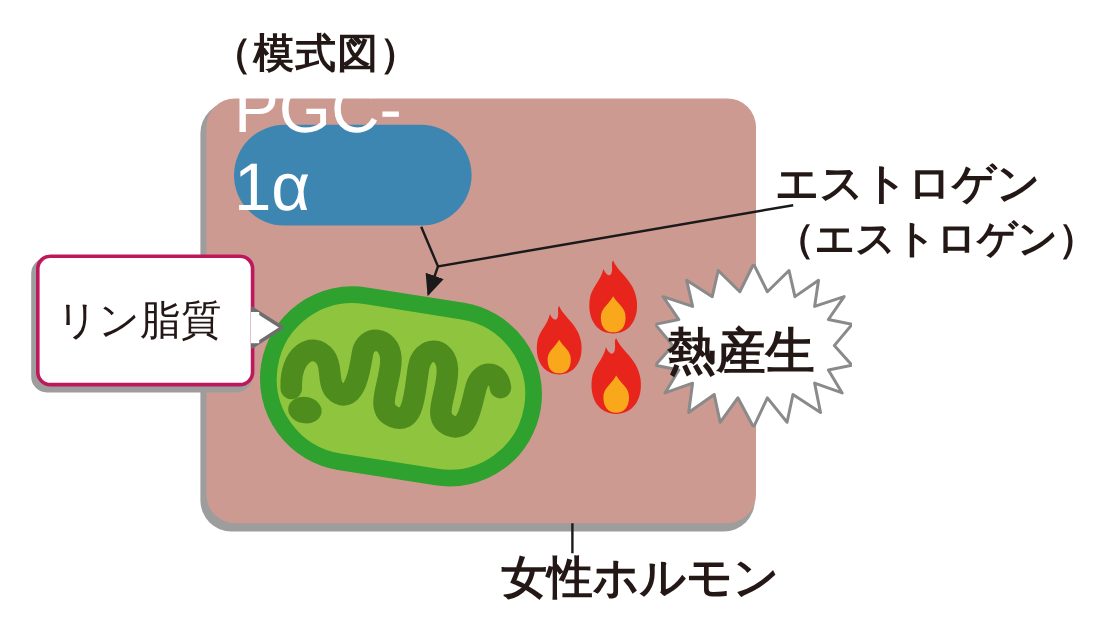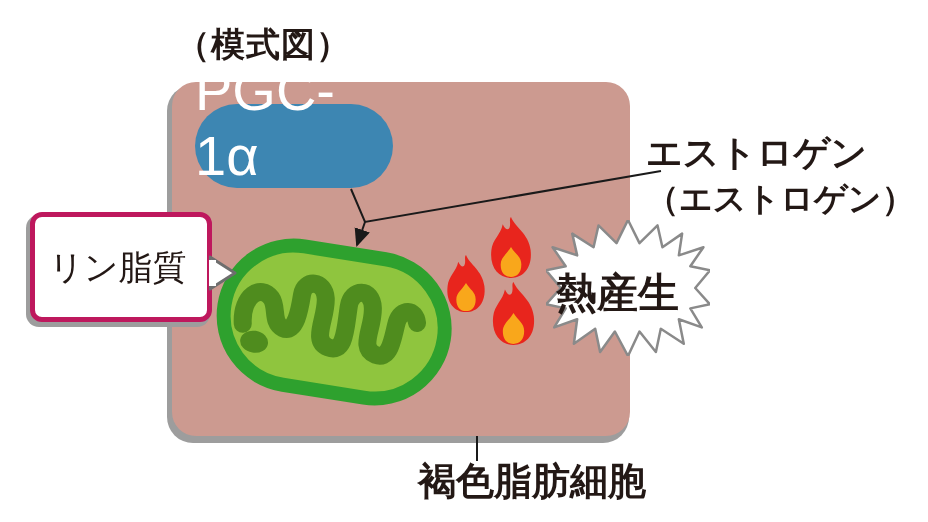--- a/index.html
+++ b/index.html
@@ -14,21 +14,21 @@
            letter-spacing:1px;white-space:nowrap;}
 
   .pill{position:absolute;left:195px;top:104px;width:198px;height:84px;
         background:#3d86b2;border-radius:44px;display:flex;align-items:flex-end;
         justify-content:center;color:#ffffff;font-size:56px;font-weight:500;}
 
   .mito{position:absolute;left:212px;top:238px;width:244px;height:170px;
         transform:rotate(9deg);}
 
   .bubble{position:absolute;left:30px;top:212px;width:182px;height:110px;
-          background:#ffffff;border:5px solid #be185d;border-radius:12px;
+          background:#ffffff;border:3px solid #be185d;border-radius:12px;
           box-shadow:-3px 4px 0 1px #9d9d9d;
           display:flex;flex-direction:column;justify-content:center;
           padding-left:14px;font-size:34px;font-weight:500;line-height:44px;
           box-sizing:border-box;}
   .tail{position:absolute;left:209px;top:254px;}
 
   .flame{position:absolute;}
   .flame1{left:488px;top:216px;width:46px;height:64px;}
   .flame2{left:444px;top:254px;width:44px;height:60px;}
   .flame3{left:490px;top:280px;width:47px;height:68px;}
@@ -103,21 +103,21 @@
               17,91 19,73 5,79 12,65 0,62 9,50 0,37 12,34 4,20 19,26 16,10 29,20
               32,4 43,17" fill="#ffffff" stroke="#8a8a8a" stroke-width="2.5" stroke-linejoin="round"></polygon>
   </svg>
   <div class="burst-label">熱産生</div>
 
   <div class="estrogen">
     <div class="l1">エストロゲン</div>
     <div class="l2">（エストロゲン）</div>
   </div>
 
-  <div class="bottom-label">褐色脂肪細胞</div>
+  <div class="bottom-label">女性ホルモン</div>
 
   <svg class="overlay" viewBox="0 0 928 522">
     <defs>
       <marker id="ah" markerWidth="11" markerHeight="9" refX="8" refY="4" orient="auto">
         <path d="M0,0 L9,4 L0,8 Z" fill="#1a1a1a"></path>
       </marker>
     </defs>
     <path d="M351,189 L365,222 L661,171" fill="none" stroke="#1a1a1a" stroke-width="2"></path>
     <path d="M365,222 L357,245" fill="none" stroke="#1a1a1a" stroke-width="2" marker-end="url(#ah)"></path>
     <path d="M477,436 L477,461" fill="none" stroke="#1a1a1a" stroke-width="2"></path>

